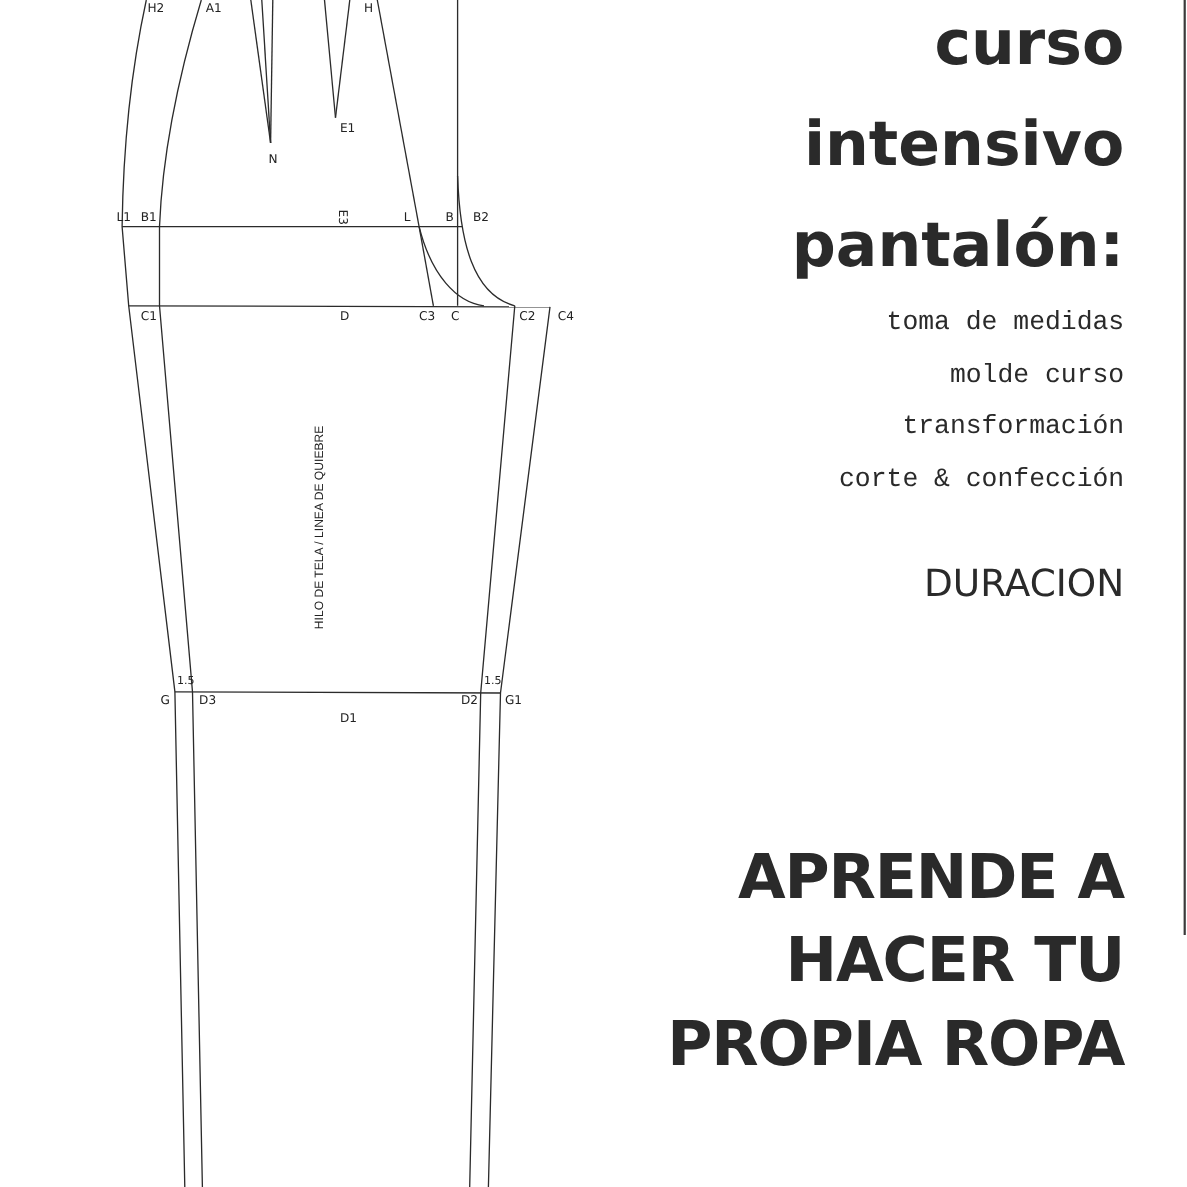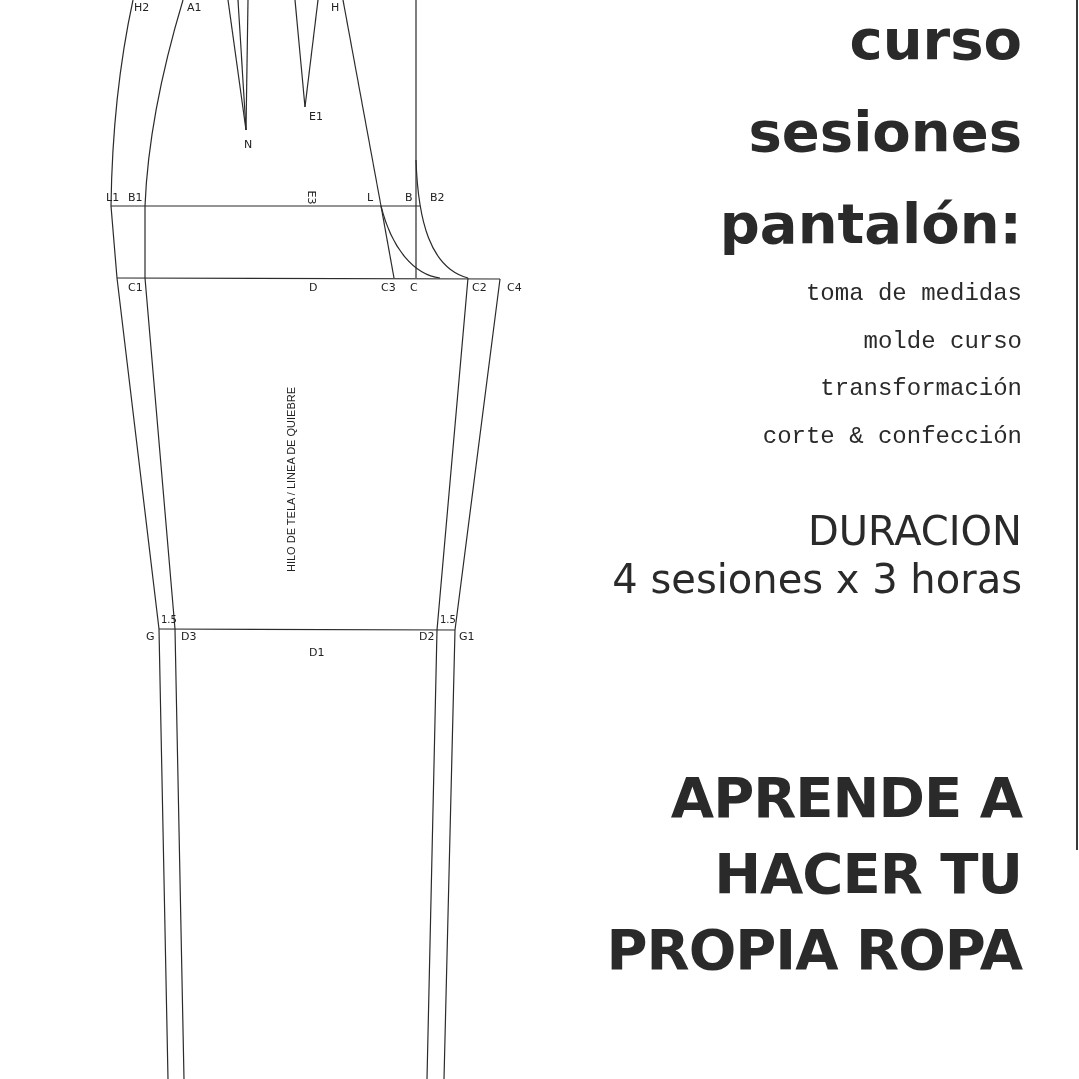--- a/index.html
+++ b/index.html
@@ -7,21 +7,21 @@
   .pattern { position:absolute; left:0; top:0; width:1079px; height:1079px; }
   .pattern line, .pattern path, .pattern polyline { stroke:#2b2b2b; stroke-width:1.2; fill:none; }
   .lbl { position:absolute; font-family:"DejaVu Sans", sans-serif; font-size:11px; color:#222; line-height:1; white-space:nowrap; }
   .lbl-rot { position:absolute; font-family:"Liberation Sans", sans-serif; font-size:11px; color:#222; white-space:nowrap; transform-origin:0 0; transform:rotate(-90deg); }
   .lbl-e3 { transform:rotate(90deg); transform-origin:center; }
   .right-border { position:absolute; left:1076px; top:0; width:2px; height:850px; background:#3a3a3a; }
   .text-block { position:absolute; right:57px; text-align:right; color:#2a2a2a; font-family:"DejaVu Sans", sans-serif; }
   .title { top:-6px; font-size:56px; font-weight:bold; line-height:92px; letter-spacing:0px; }
   .title div { white-space:nowrap; }
   .topics { top:270px; font-size:24px; line-height:47.5px;font-family:Liberation Mono, monospace; }
-  .duration { top:508px; font-size:40px; line-height:47.5px; }
+  .duration { top:508px; font-size:34px; line-height:47.5px;text-align:center; }
   .cta { top:760px; font-size:56px; font-weight:bold; line-height:76px; letter-spacing:-1px; }
   .text-block div { white-space:nowrap; }
 </style>
 </head>
 <body>
 
 <svg class="pattern" viewBox="0 0 1079 1079" xmlns="http://www.w3.org/2000/svg">
 
   <path d="M133,0 C120,60 112,130 111,206 L117,278 L159,629 L168,1079"></path>
 
@@ -78,33 +78,32 @@
 <div class="lbl" style="left:309px;top:631px;margin-top:16px;">D1</div>
 <div class="lbl" style="left:419px;top:631px;">D2</div>
 <div class="lbl" style="left:459px;top:631px;">G1</div>
 
 <div class="lbl-rot" style="left:285px;top:572px;">HILO DE TELA / LINEA DE QUIEBRE</div>
 
 <div class="right-border"></div>
 
 <div class="text-block title">
   <div>curso</div>
-  <div>sesiones</div>
+  <div>intensivo</div>
   <div>pantalón:</div>
 </div>
 
 <div class="text-block topics">
   <div>toma de medidas</div>
   <div>molde curso</div>
   <div>transformación</div>
   <div>corte &amp; confección</div>
 </div>
 
 <div class="text-block duration">
   <div>DURACION</div>
-  <div>4 sesiones x 3 horas</div>
 </div>
 
 <div class="text-block cta">
   <div>APRENDE A</div>
   <div>HACER TU</div>
   <div>PROPIA ROPA</div>
 </div>
 
 </body></html>

